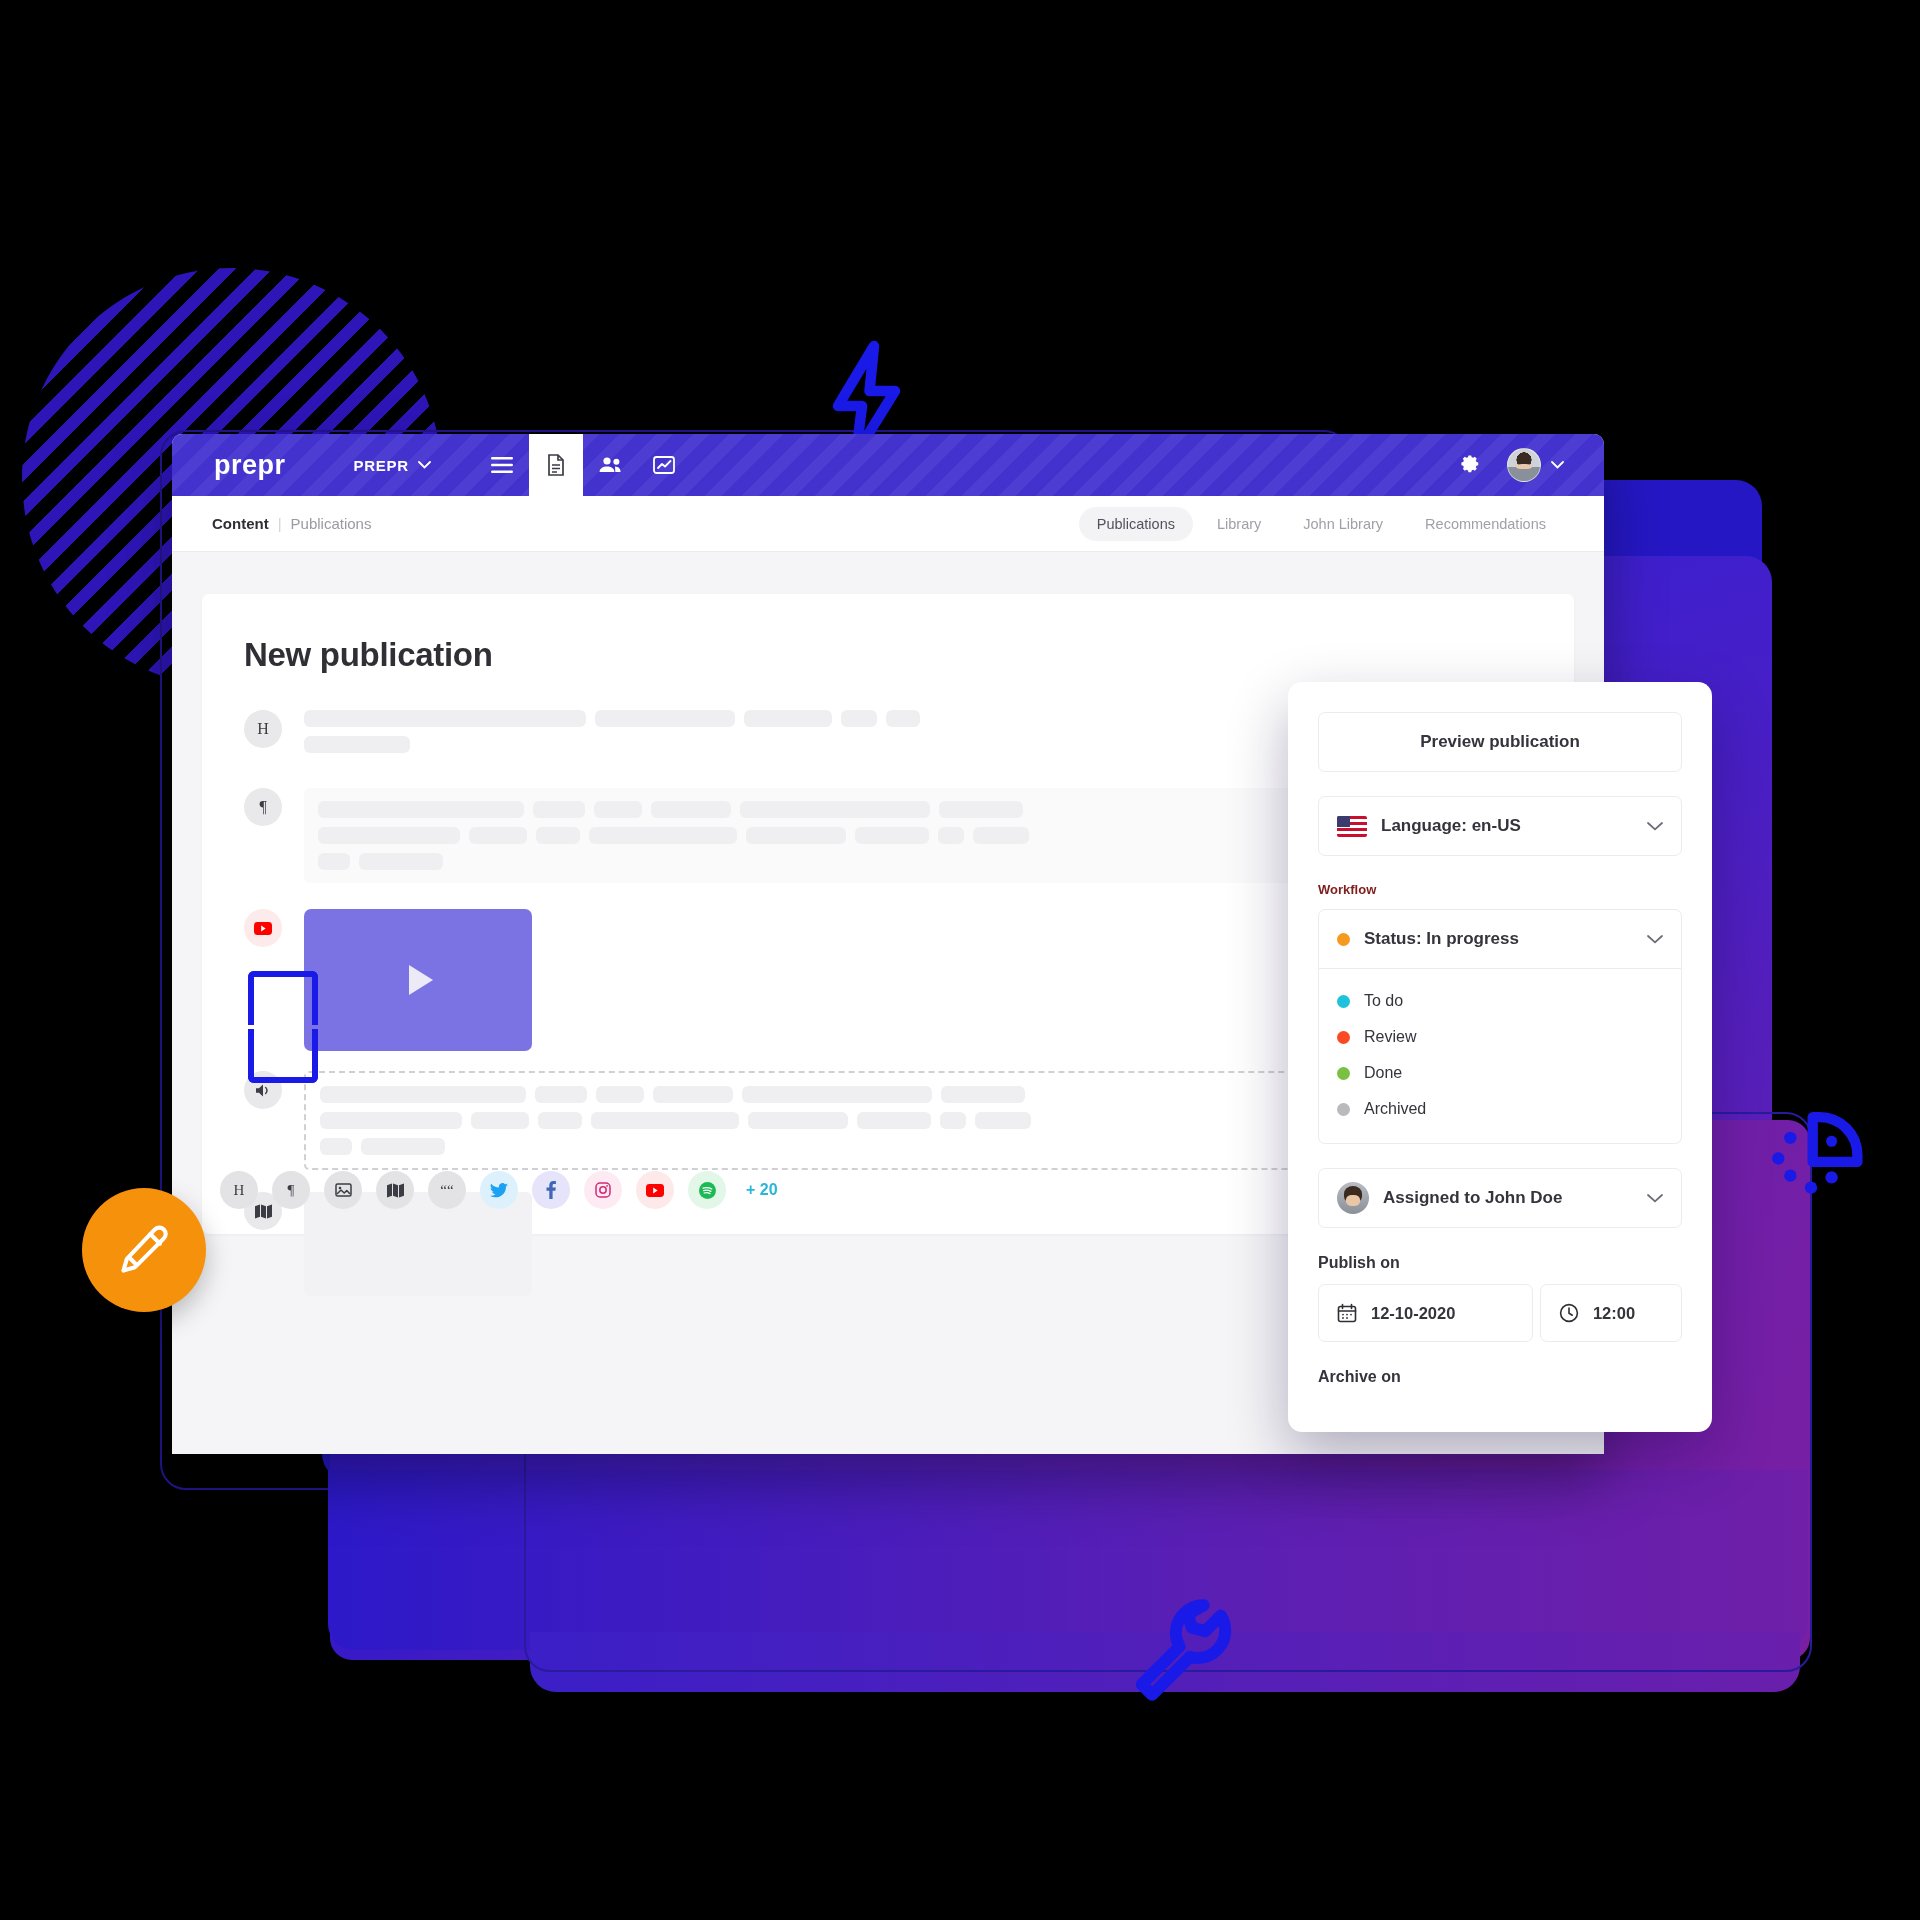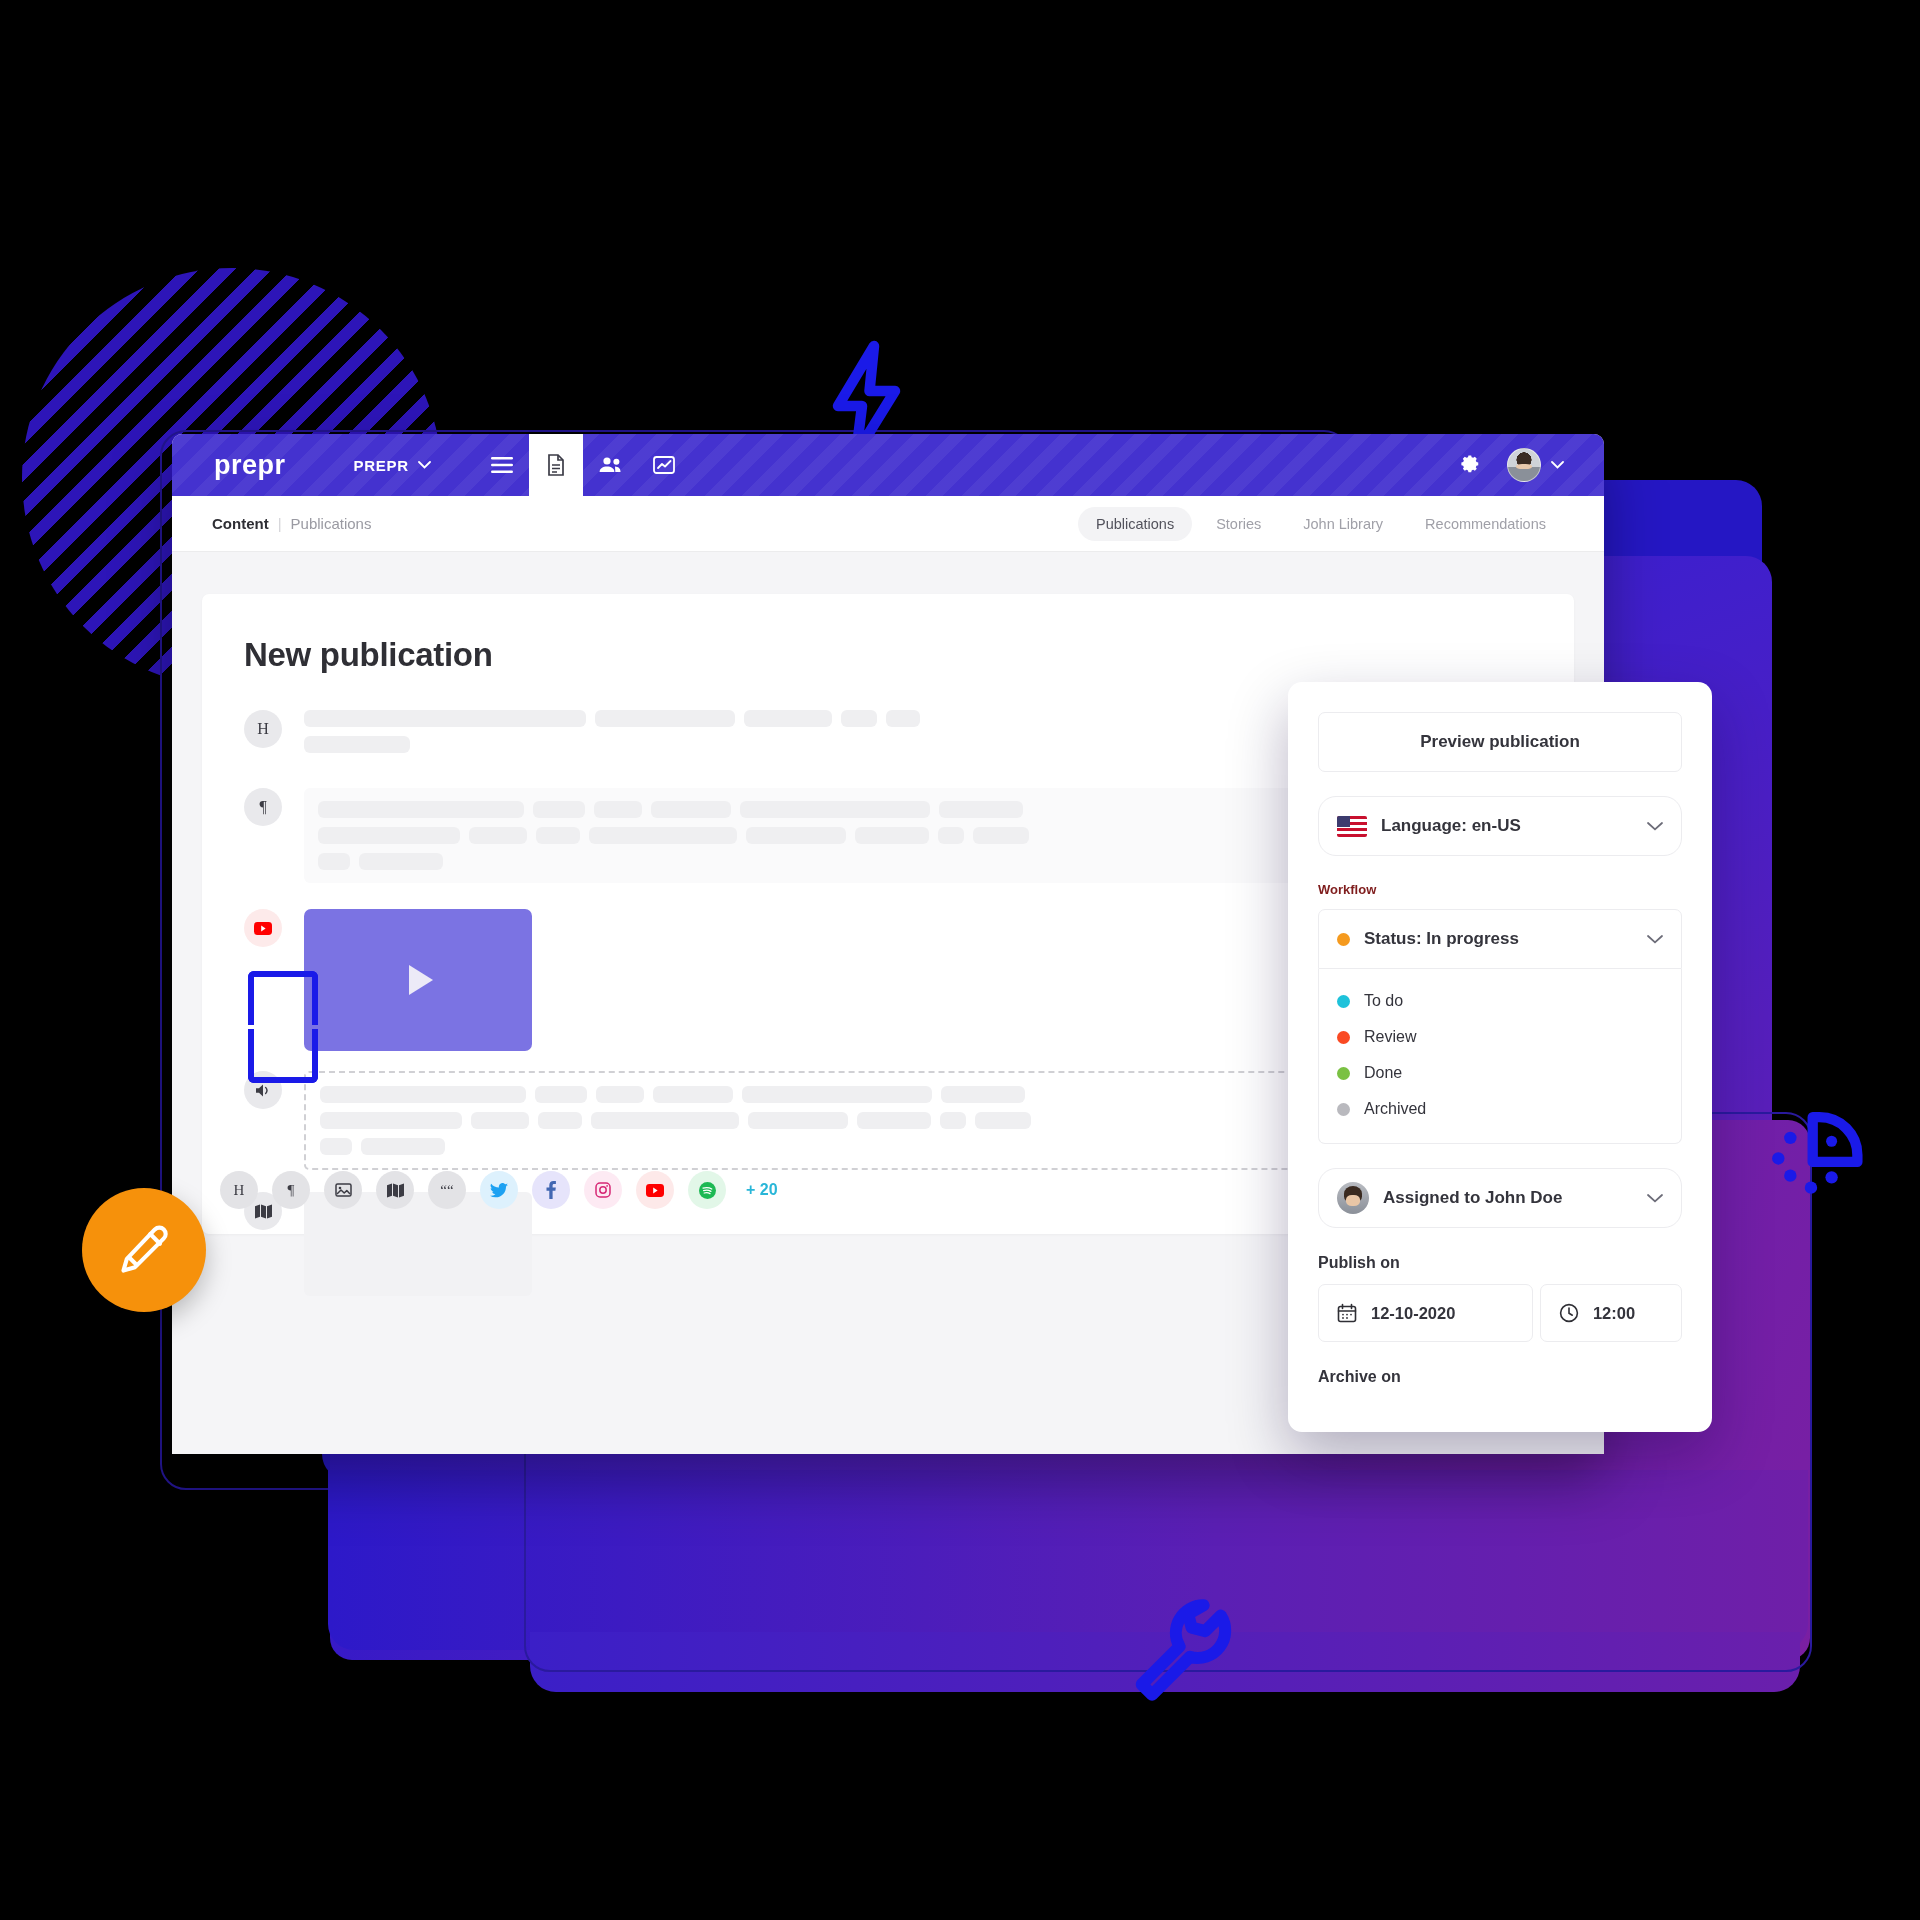--- a/index.html
+++ b/index.html
@@ -162,21 +162,21 @@
     position:absolute; left:1288px; top:682px; width:424px;
     background:#fff; border-radius:14px; padding:30px 30px 34px 30px;
     box-shadow:0 24px 60px rgba(20,8,60,.30);
   }
   .pbtn{
     border:1px solid #ececef; border-radius:7px; height:60px;
     display:flex; align-items:center; justify-content:center;
     font-size:17px; font-weight:700; color:#34343c;
   }
   .psel{
-    border:1px solid #ececef; border-radius:18px; height:60px; margin-top:24px;
+    border:1px solid #ececef; border-radius:7px; height:60px; margin-top:24px;
     display:flex; align-items:center; padding:0 18px; gap:14px;
     font-size:17px; font-weight:700; color:#34343c;
   }
   .psel .chev{ margin-left:auto; color:#6c6c78; font-size:16px;}
   .flag{
     width:30px;height:21px;border-radius:2px;flex:0 0 30px; overflow:hidden; position:relative;
     background:repeating-linear-gradient(#c8102e 0 3px, #fff 3px 6px);
   }
   .flag::before{content:"";position:absolute;left:0;top:0;width:13px;height:11px;background:#3c3b6e;}
   .sect-label{ font-size:13px; font-weight:700; color:#7f1d1d; margin:26px 0 12px 0;}
@@ -297,21 +297,21 @@
         </div>
       </div>
     </div>
 
     <div class="subbar">
       <div class="crumb">
         <span>Content</span><span class="sep">|</span><span class="sub">Publications</span>
       </div>
       <div class="tabs">
         <div class="tab active">Publications</div>
-        <div class="tab">Stories</div>
+        <div class="tab">Library</div>
         <div class="tab">John Library</div>
         <div class="tab">Recommendations</div>
       </div>
     </div>
 
     <div class="workarea">
       <div class="card">
 
         <div class="doc-title">New publication</div>
 

